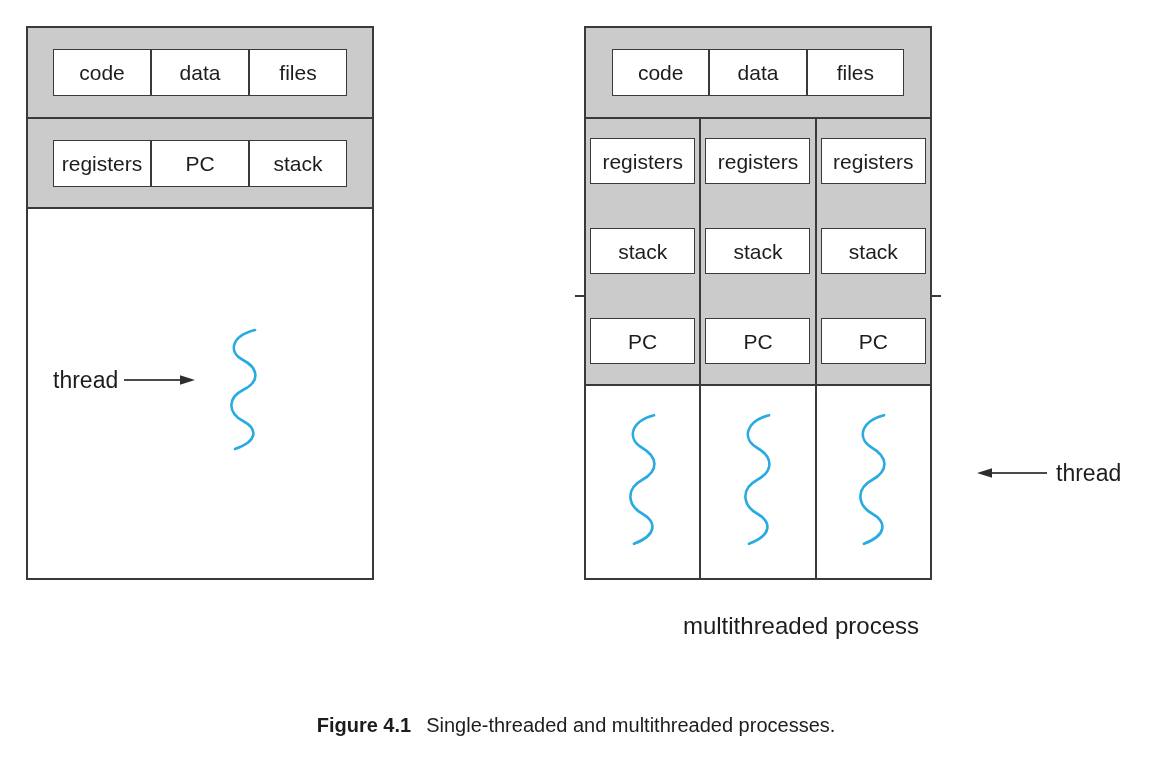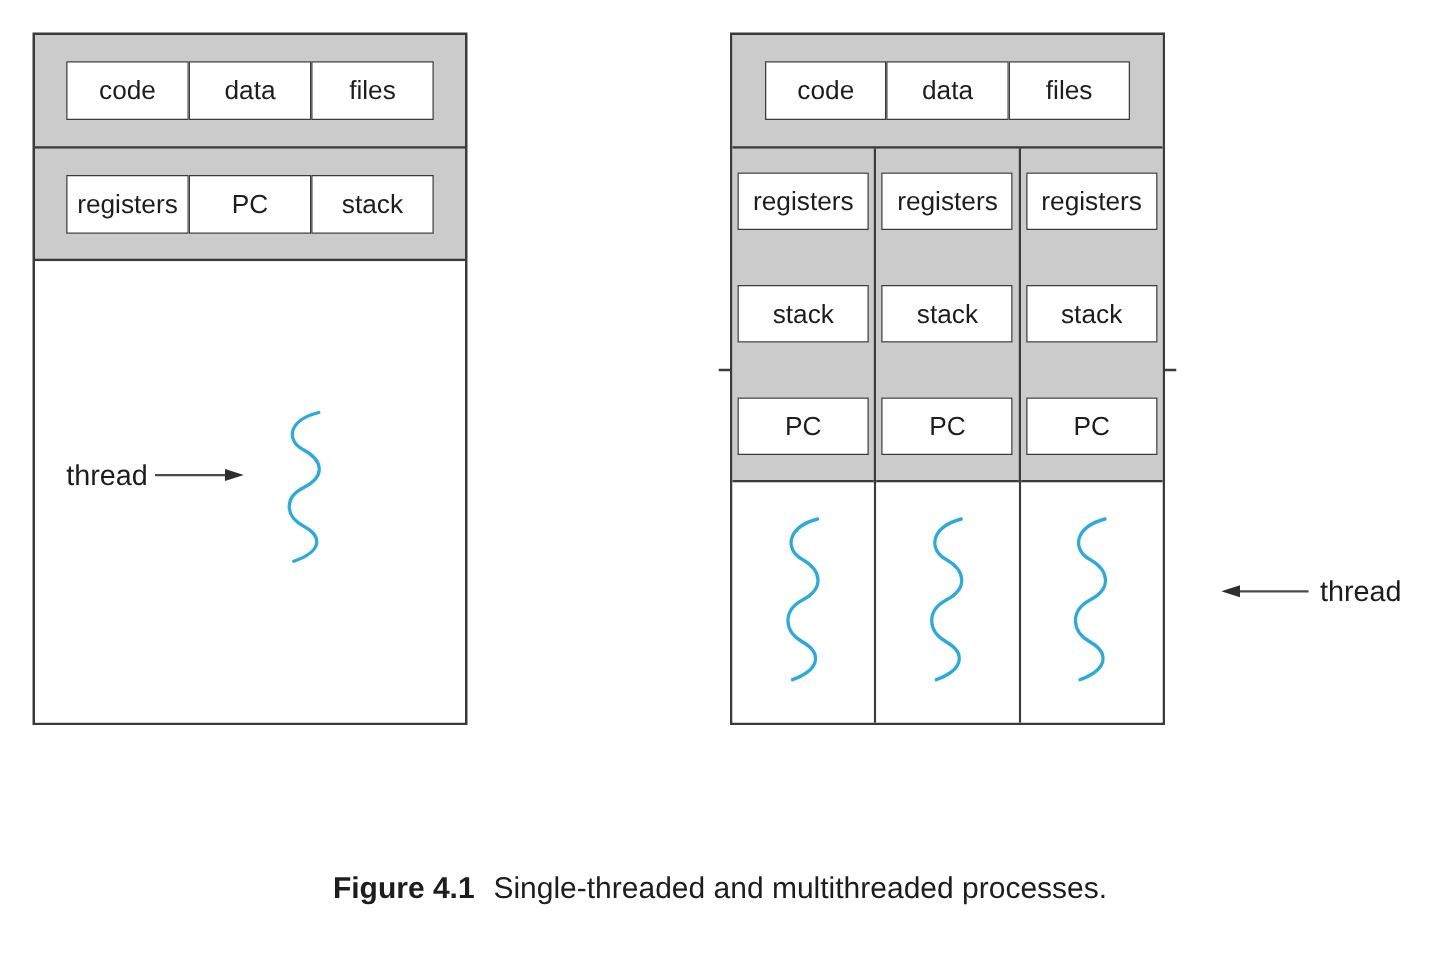--- a/index.html
+++ b/index.html
@@ -57,22 +57,22 @@
   .thread-pointer-right {
     position:absolute; left:977px; top:459px; height:28px;
     display:flex; align-items:center; font-size:23px; line-height:1; z-index:5;
   }
   .thread-pointer-right .arrow { margin-right:9px; flex:none; }
   .proc-label {
     position:absolute; top:612px; width:434px; text-align:center;
     font-size:24px; line-height:1.2;
   }
   .fig-caption {
-    position:absolute; left:0; width:1152px; top:697px; text-align:center;
-    font-size:24px; line-height:1.2;
+    position:absolute; left:0; width:1152px; top:713px; text-align:center;
+    font-size:20px; line-height:1.2;
   }
   .fig-caption .fig-num { font-weight:bold; margin-right:15px; }
 </style>
 </head>
 <body>
 
 <div class="canvas">
 
   <div class="diagram" style="left:26px; top:26px;">
     <div class="band">
@@ -148,18 +148,19 @@
   </div>
 
   <div class="thread-pointer-right">
     <svg class="arrow" width="70" height="14" viewBox="0 0 70 14">
       <line x1="12" y1="7" x2="70" y2="7" stroke="#4a4a4a" stroke-width="1.8"></line>
       <polygon points="15,2.2 0,7 15,11.8" fill="#2e2e2e"></polygon>
     </svg>
     <span>thread</span>
   </div>
 
+  <div class="proc-label" style="left:584px;">multithreaded process</div>
 
   <div class="fig-caption">
     <span class="fig-num">Figure 4.1</span><span>Single-threaded and multithreaded processes.</span>
   </div>
 
 </div>
 
 </body></html>

